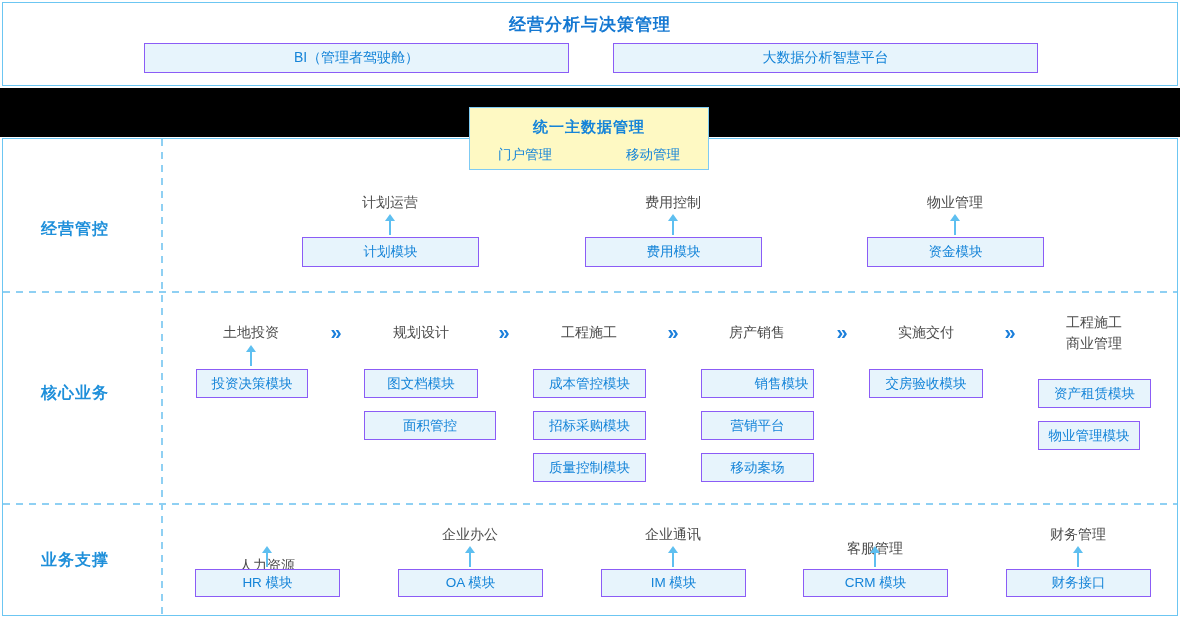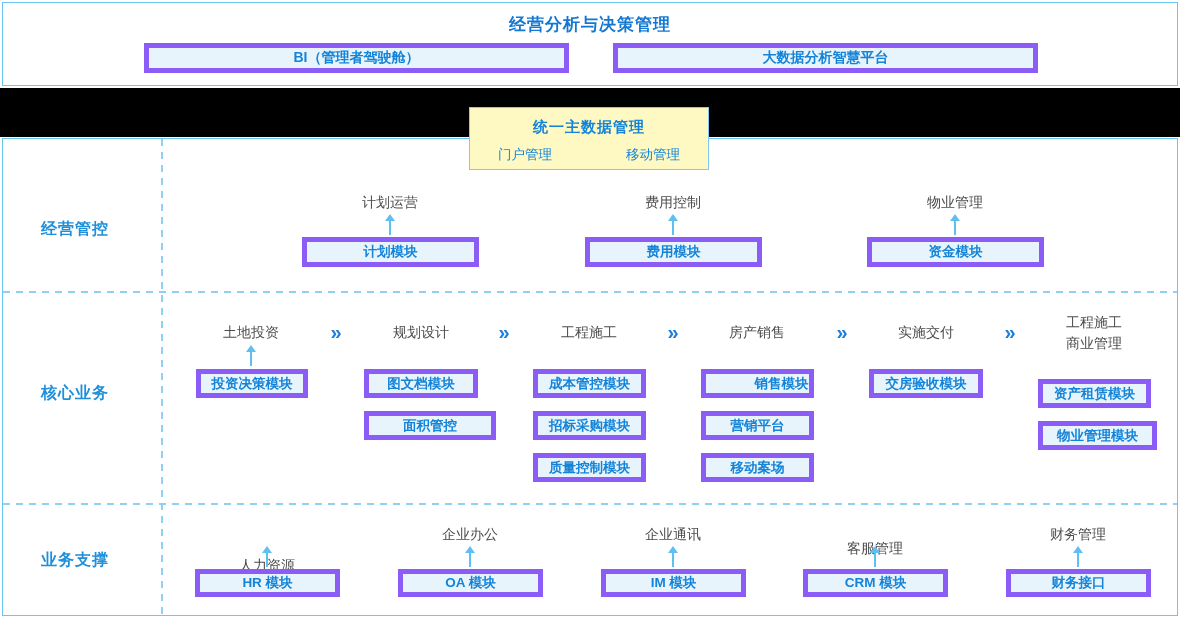--- a/index.html
+++ b/index.html
@@ -11,21 +11,21 @@
   .top-section { position:absolute; left:2px; top:2px; width:1176px; height:84px;
                  border:1.5px solid #6cc6f2; background:#fff; }
   .black-bar { position:absolute; left:0; top:88px; width:1180px; height:49px; background:#000; }
   .main-section { position:absolute; left:2px; top:138px; width:1176px; height:478px;
                   border:1.5px solid #6cc6f2; background:#fff; }
 
   .top-title { position:absolute; left:0; top:10px; width:100%; text-align:center;
                font-size:17px; font-weight:bold; color:#1478d2; letter-spacing:1px; }
 
   .box { position:absolute; display:flex; align-items:center; justify-content:center;
-         background:#e7f4fc; border:5px solid #8b5cf6; color:#1584d8; font-size:14px;font-weight:bold; }
+         background:#e7f4fc; border:1px solid #8b5cf6; color:#1584d8; font-size:14px; }
   .top-box { top:40px; width:425px; height:30px; }
 
   
   .master-box { position:absolute; left:469px; top:107px; width:240px; height:63px;
                 background:#fef9c3; border:1px solid #7fcbf3; z-index:3; }
   .master-title { position:absolute; top:10px; width:100%; text-align:center;
                   font-size:15px; font-weight:bold; color:#1584d8; letter-spacing:1px; }
   .master-items { position:absolute; top:38px; left:0; width:100%; display:flex;
                   justify-content:space-between; padding:0 28px; color:#1584d8; font-size:13.5px; }
 
@@ -122,21 +122,21 @@
     <div class="box mod-box" style="left:530px;top:272px;width:113px;">招标采购模块</div>
     <div class="box mod-box" style="left:530px;top:314px;width:113px;">质量控制模块</div>
 
     <div class="box mod-box" style="left:698px;top:230px;width:113px;padding-left:48px;">销售模块</div>
     <div class="box mod-box" style="left:698px;top:314px;width:113px;">移动案场</div>
     <div class="box mod-box" style="left:698px;top:272px;width:113px;">营销平台</div>
 
     <div class="box mod-box" style="left:866px;top:230px;width:114px;">交房验收模块</div>
 
     <div class="box mod-box" style="left:1035px;top:240px;width:113px;">资产租赁模块</div>
-    <div class="box mod-box" style="left:1035px;top:282px;width:119px;">物业管理模块</div>
+    <div class="box mod-box" style="left:1035px;top:282px;width:102px;">物业管理模块</div>
 
     <div class="stage-title" style="left:204px;top:387px;margin-top:31px;">人力资源</div>
     <div class="up-arrow" style="left:257px;top:407px;"></div>
     <div class="box mod-box" style="left:192px;top:430px;width:145px;height:28px;">HR 模块</div>
 
     <div class="stage-title" style="left:407px;top:387px;">企业办公</div>
     <div class="up-arrow" style="left:460px;top:407px;"></div>
     <div class="box mod-box" style="left:395px;top:430px;width:145px;height:28px;">OA 模块</div>
 
     <div class="stage-title" style="left:610px;top:387px;">企业通讯</div>

